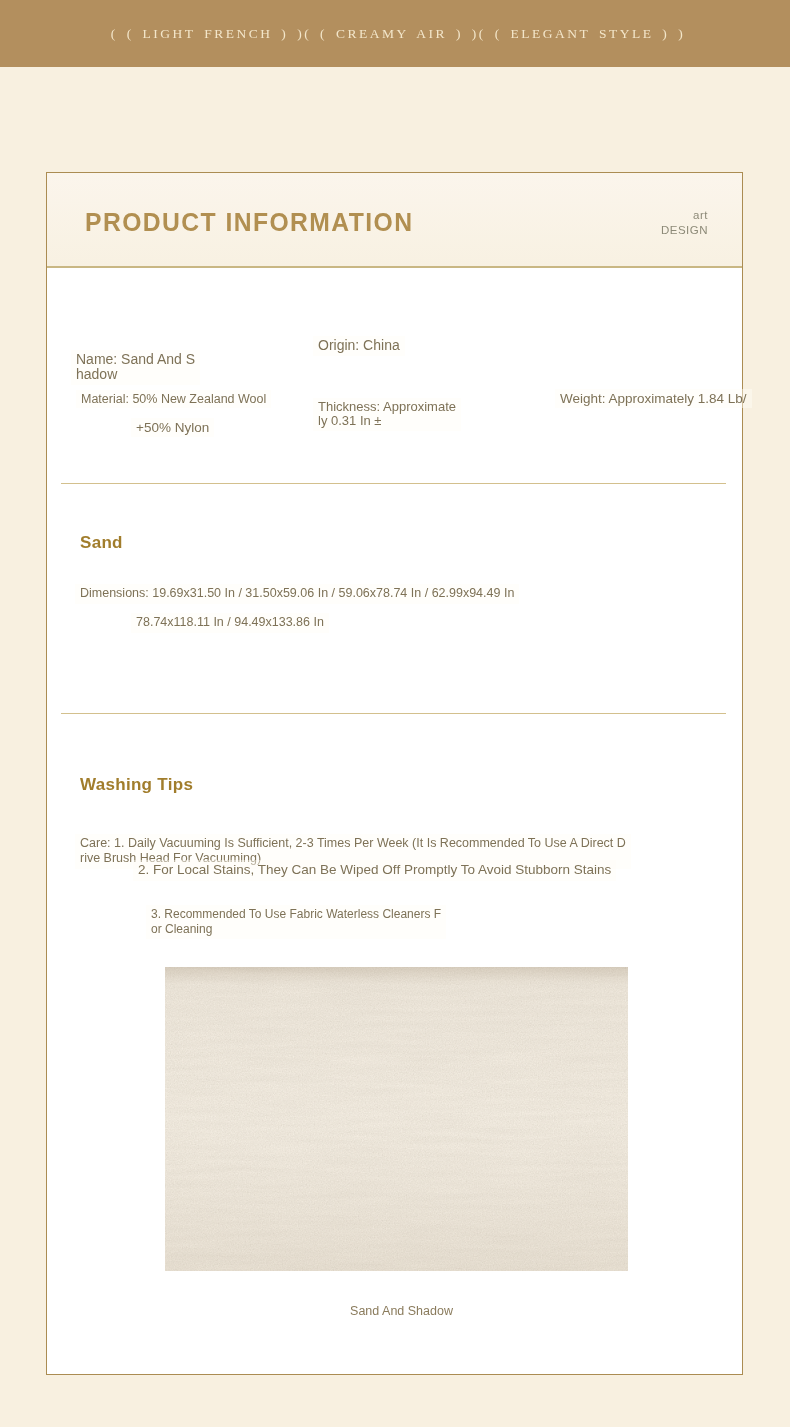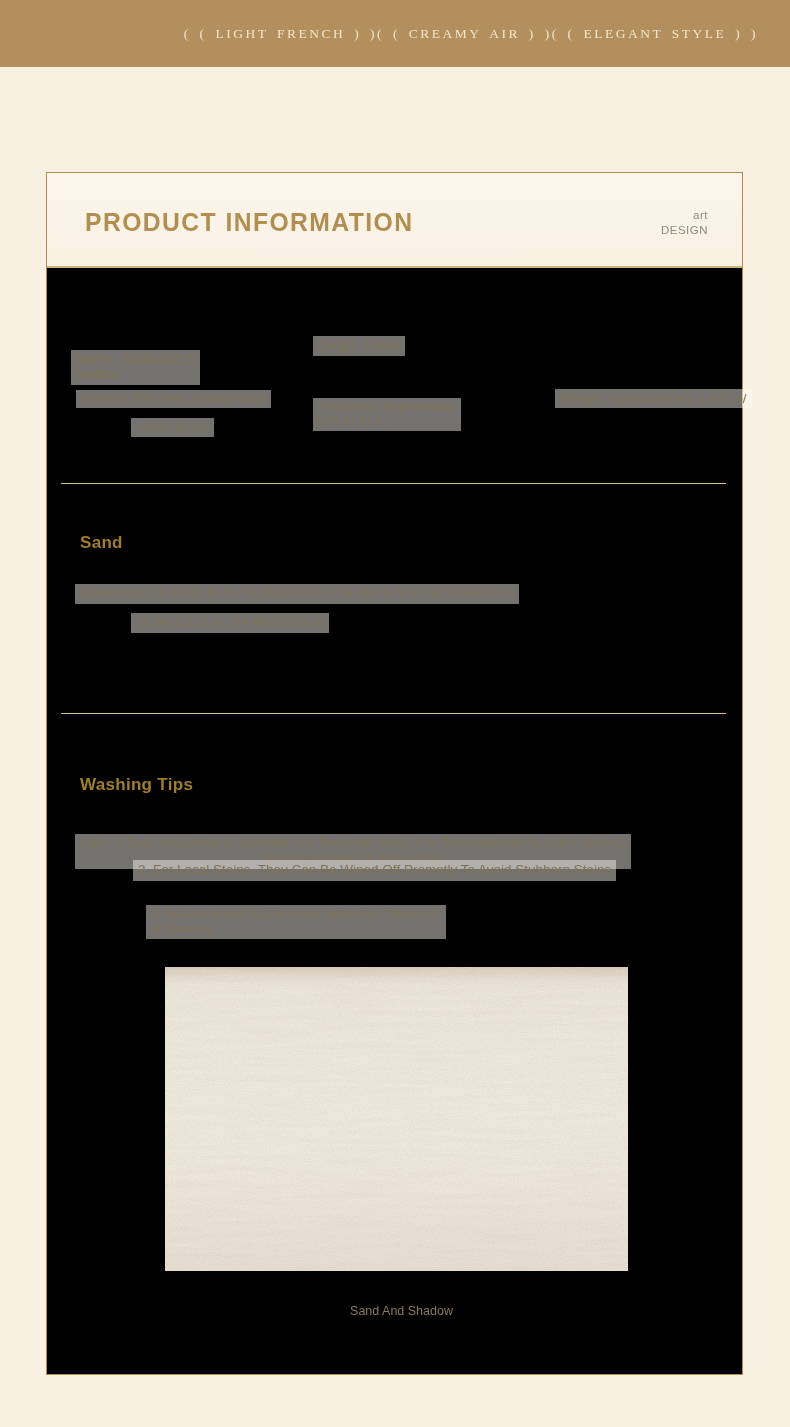--- a/index.html
+++ b/index.html
@@ -10,37 +10,37 @@
     font-family: "Liberation Sans", "DejaVu Sans", sans-serif;
     position: relative;
     overflow: hidden;
   }
 
   
   .banner {
     position: absolute; top: 0; left: 0;
     width: 790px; height: 67px;
     background: #b38f5e;
-    display: flex; align-items: center; justify-content: flex-end;
+    display: flex; align-items: center; justify-content: center;
     padding: 0 32px 0 38px;
   }
   .banner-item {
     font-family: "Liberation Serif", "DejaVu Serif", serif;
     color: #f3e6ca;
     font-size: 13.5px;
     letter-spacing: 2.5px;
     word-spacing: 3px;
     white-space: nowrap;
   }
 
   
   .card {
     position: absolute; left: 46px; top: 172px;
     width: 697px; height: 1203px;
-    background: #000000;
+    background: #ffffff;
     border: 1px solid #ab8c52;
   }
 
   .card-header {
     position: absolute; top: 0; left: 0; right: 0;
     height: 95px;
     background: linear-gradient(180deg, #fbf5ec 0%, #f8f1e2 100%);
     border-bottom: 2px solid #c9b783;
     display: flex; align-items: center; justify-content: space-between;
     padding: 6px 34px 0 38px;
@@ -161,21 +161,21 @@
   <div class="body-text" style="left:28px; top:411px; font-size:12.5px;">
     <span class="hl">Dimensions: 19.69x31.50 In / 31.50x59.06 In / 59.06x78.74 In / 62.99x94.49 In</span>
   </div>
   <div class="body-text" style="left:84px; top:440px; font-size:12.5px;">
     <span class="hl">78.74x118.11 In / 94.49x133.86 In</span>
   </div>
 
   <div class="divider" style="top:540px;"></div>
 
   <div class="section-heading" style="left:33px; top:602px;">Washing Tips</div>
-  <div class="body-text pre" style="left:28px; top:645px; max-width:640px; font-size:12.5px;text-align:center;">
+  <div class="body-text pre" style="left:28px; top:645px; max-width:640px; font-size:12.5px;">
     <span class="hl">Care: 1. Daily Vacuuming Is Sufficient, 2-3 Times Per Week (It Is Recommended To Use A Direct D
 rive Brush Head For Vacuuming)</span>
   </div>
   <div class="body-text" style="left:86px; top:687px; font-size:13.5px;">
     <span class="hl">2. For Local Stains, They Can Be Wiped Off Promptly To Avoid Stubborn Stains</span>
   </div>
   <div class="body-text pre" style="left:99px; top:717px; max-width:420px; font-size:12px;">
     <span class="hl">3. Recommended To Use Fabric Waterless Cleaners F
 or Cleaning</span>
   </div>

